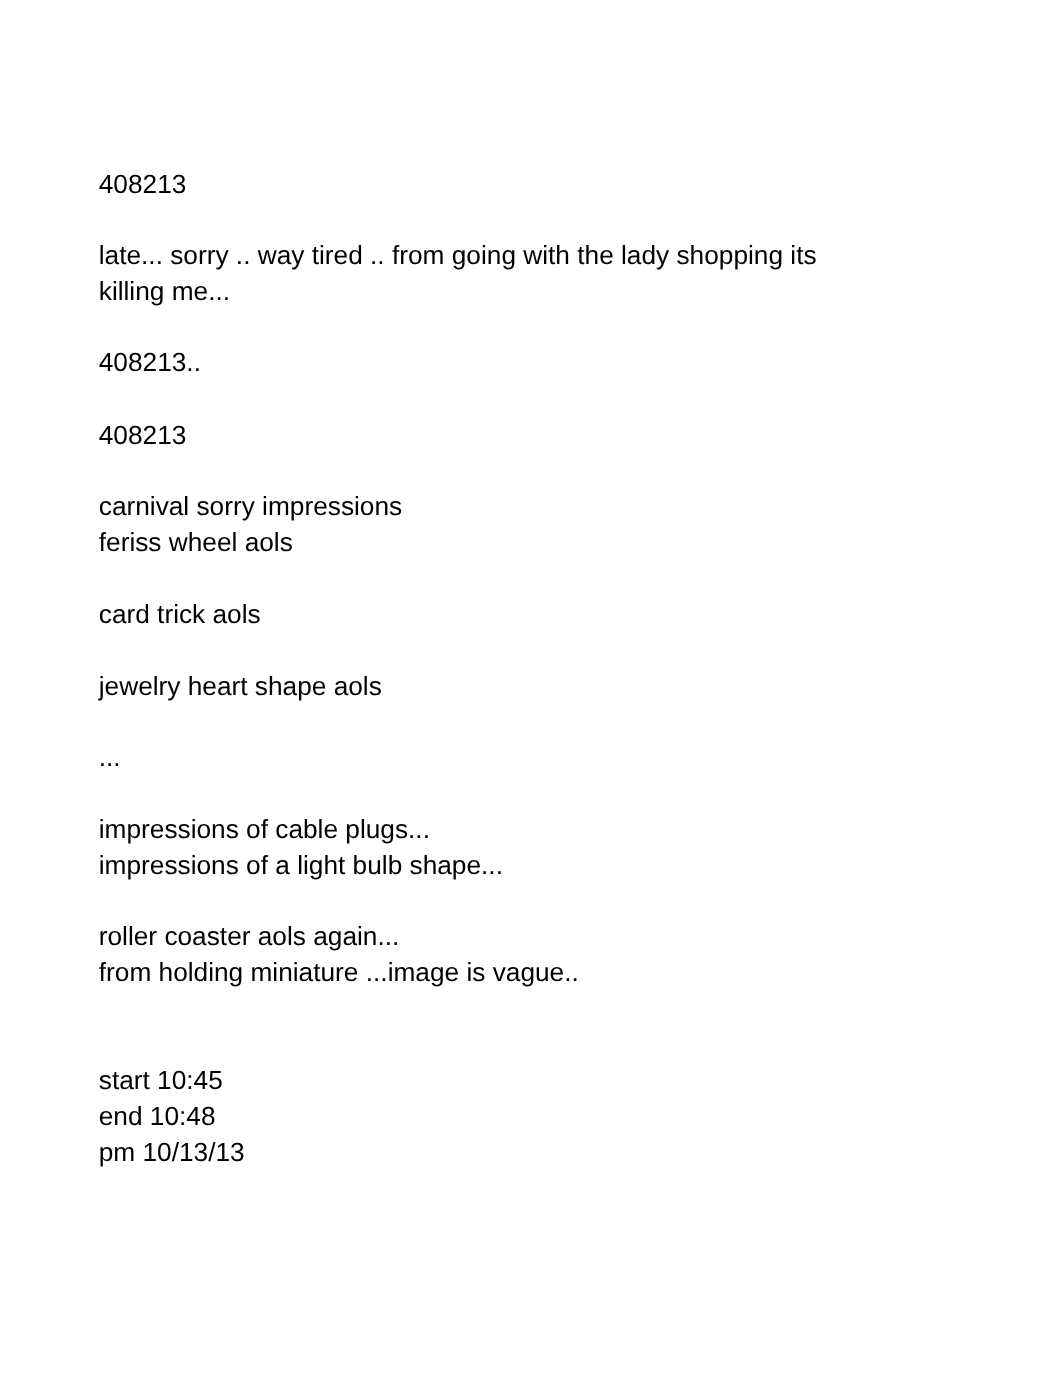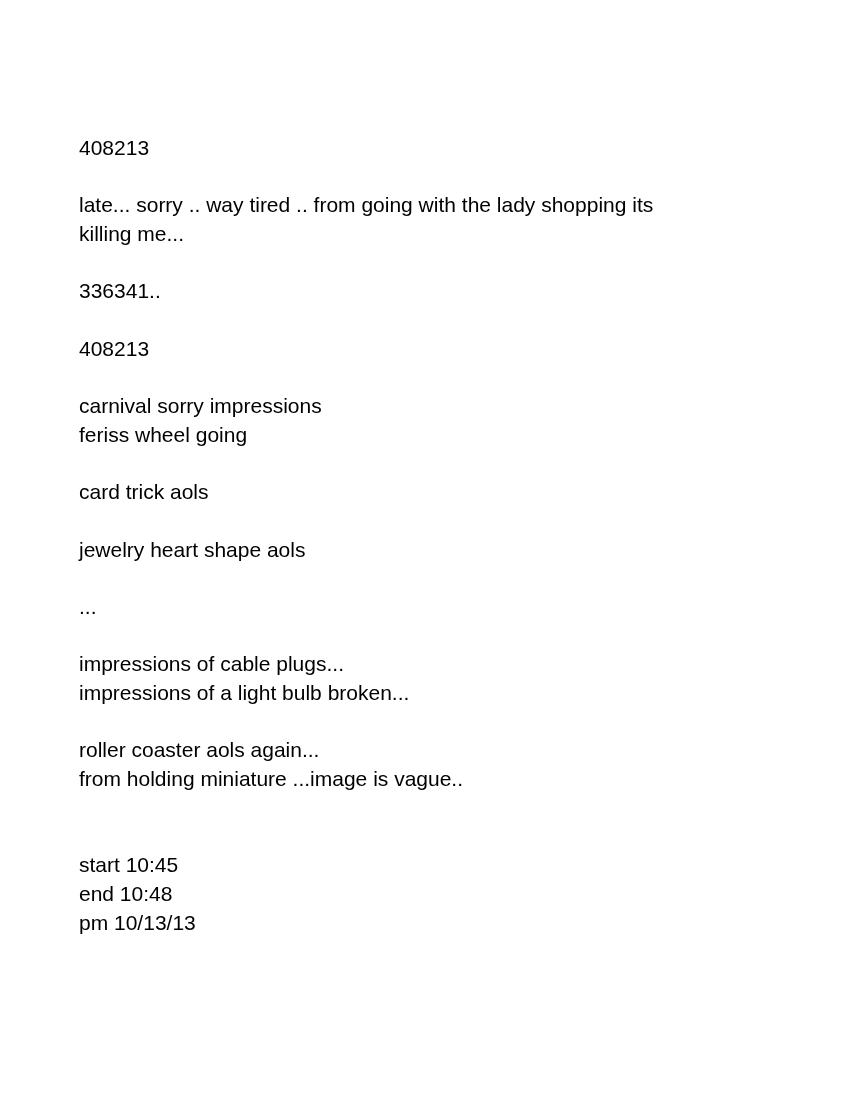--- a/index.html
+++ b/index.html
@@ -39,35 +39,35 @@
 </head>
 <body>
 
 <div class="document-page">
   <div class="text-block">
     <div class="line">408213</div>
     <div class="line"></div>
     <div class="line">late... sorry .. way tired .. from going with the lady shopping its</div>
     <div class="line">killing me...</div>
     <div class="line"></div>
-    <div class="line">336341..</div>
+    <div class="line">408213..</div>
     <div class="line"></div>
     <div class="line">408213</div>
     <div class="line"></div>
     <div class="line">carnival sorry impressions</div>
-    <div class="line">feriss wheel going</div>
+    <div class="line">feriss wheel aols</div>
     <div class="line"></div>
     <div class="line">card trick aols</div>
     <div class="line"></div>
     <div class="line">jewelry heart shape aols</div>
     <div class="line"></div>
     <div class="line">...</div>
     <div class="line"></div>
     <div class="line">impressions of cable plugs...</div>
-    <div class="line">impressions of a light bulb broken...</div>
+    <div class="line">impressions of a light bulb shape...</div>
     <div class="line"></div>
     <div class="line">roller coaster aols again...</div>
     <div class="line">from holding miniature ...image is vague..</div>
     <div class="line"></div>
     <div class="line"></div>
     <div class="line">start 10:45</div>
     <div class="line">end 10:48</div>
     <div class="line">pm 10/13/13</div>
   </div>
 </div>

